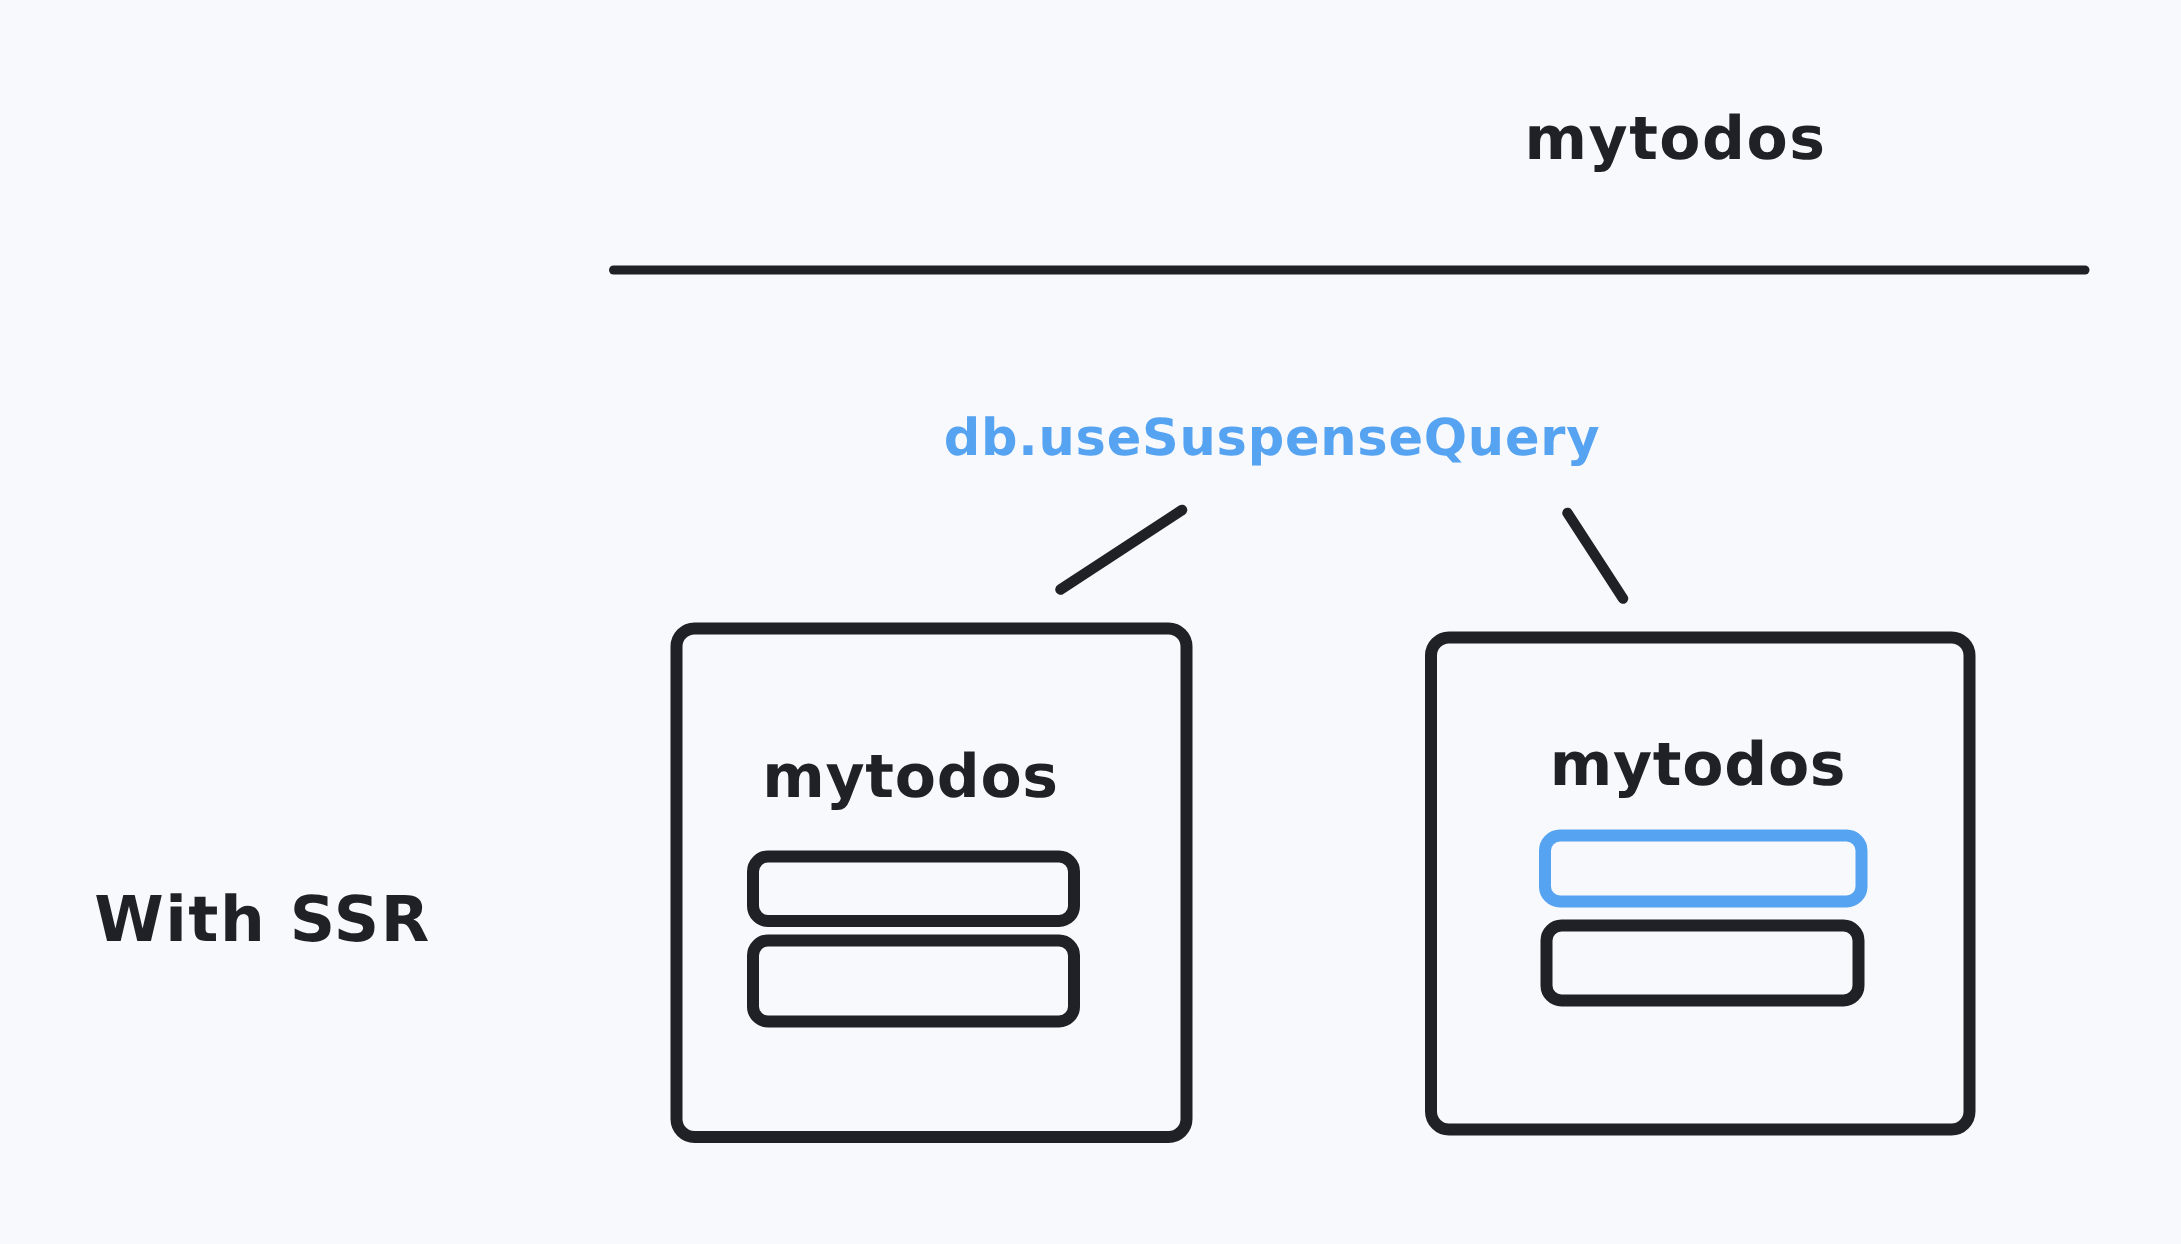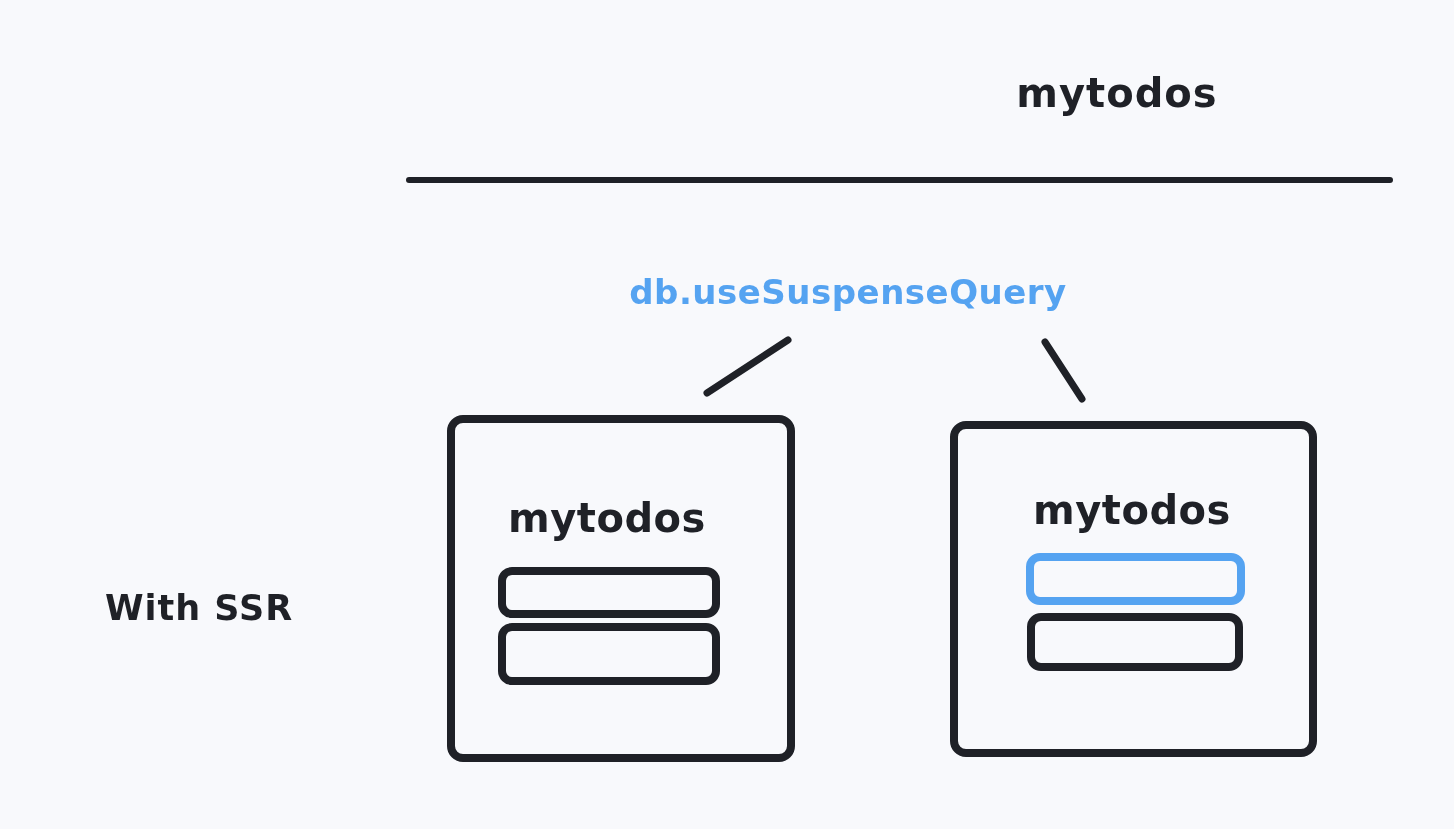--- a/index.html
+++ b/index.html
@@ -85,25 +85,24 @@
   .todo-bar.bar-accent { border-color: var(--accent); }
   .server-box  .todo-bar.pos-0 { left: 43px; top: 144px; width: 222px; height: 51px; }
   .server-box  .todo-bar.pos-1 { left: 43px; top: 200px; width: 222px; height: 62px; }
   .browser-box .todo-bar.pos-0 { left: 68px; top: 124px; width: 219px; height: 52px; }
   .browser-box .todo-bar.pos-1 { left: 69px; top: 184px; width: 216px; height: 58px; }
   .row-label {
     position: absolute;
     left: 175px;
     top: 588px;
     transform: translateX(-50%);
-    font-size: 35px;
+    font-size: 42px;
     font-weight: 700;
     letter-spacing: 1px;
     white-space: nowrap;
-    margin-left: 24px;
   }
 </style>
 </head>
 <body>
 
 <div class="canvas">
 
   <div class="col-label browser">mytodos</div>
 
   <div class="divider"></div>

